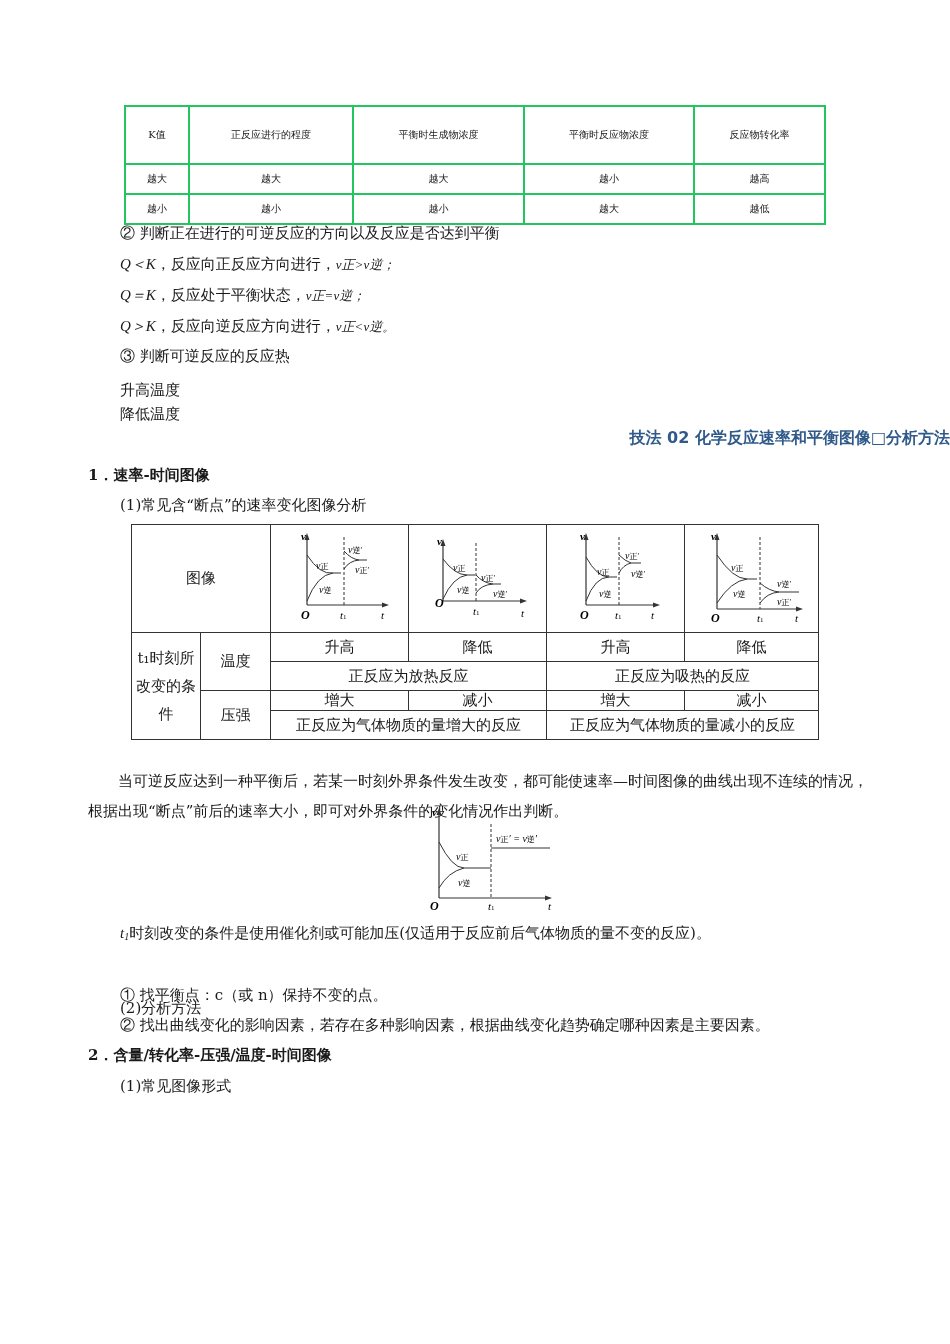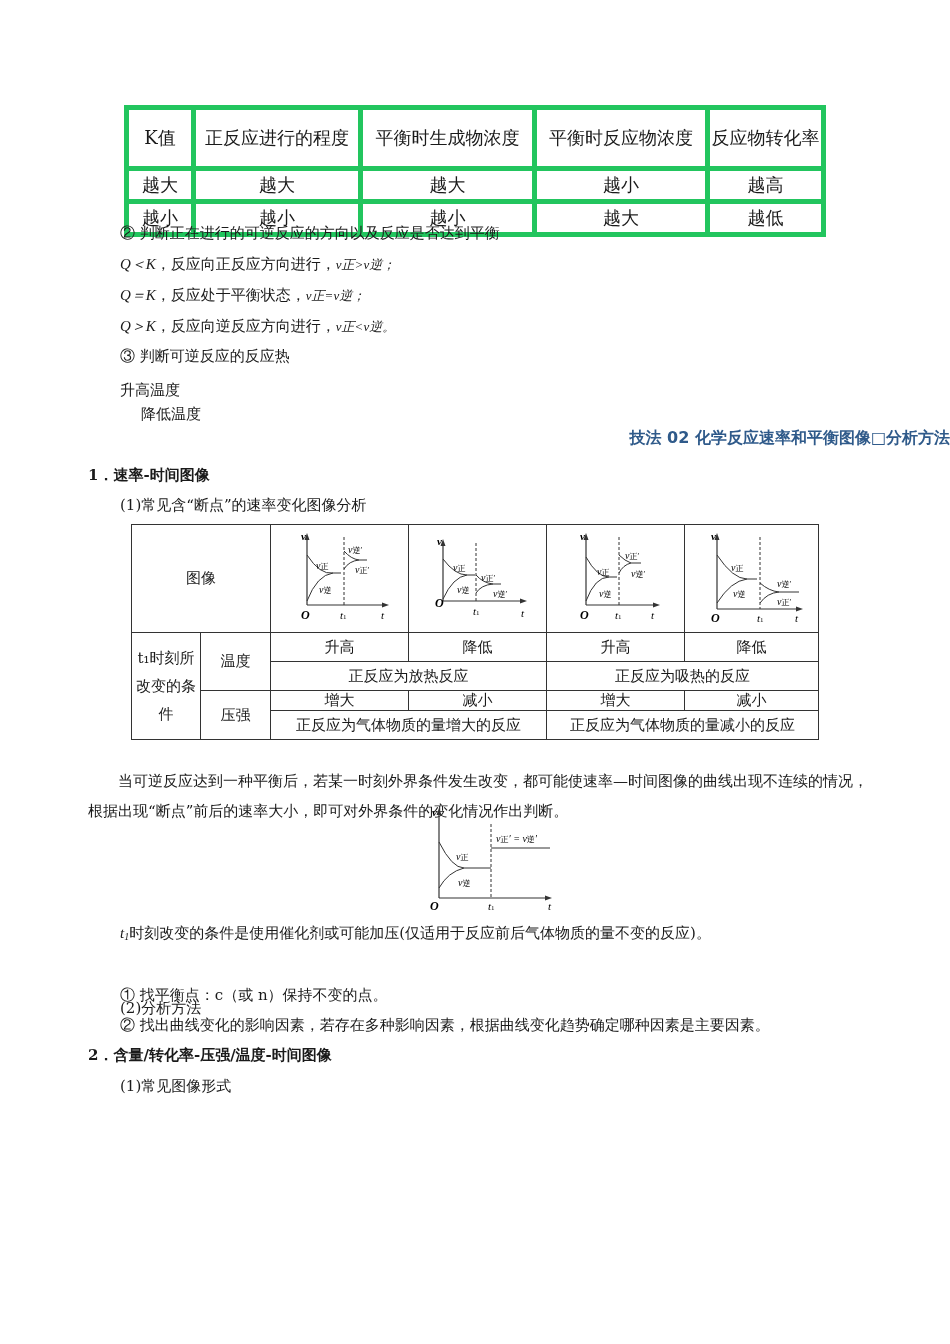--- a/index.html
+++ b/index.html
@@ -1,21 +1,21 @@
 <!DOCTYPE html>
 <html><head>
 <meta charset="utf-8">
 <style>
   html,body{margin:0;padding:0;background:#ffffff;}
   body{width:950px;height:1344px;position:relative;overflow:hidden;
        font-family:"DejaVu Serif","Liberation Serif",serif;color:#1a1a1a;font-size:15px;}
   .abs{position:absolute;}
   table{border-collapse:collapse;}
   .ktable{position:absolute;left:124px;top:105px;width:702px;}
-  .ktable td{border:5px solid #22c55e;text-align:center;font-size:18px;padding:0;}
+  .ktable td{border:2px solid #22c55e;text-align:center;font-size:10px;padding:0;}
   .ktable tr.h td{height:56px;}
   .ktable tr.r td{height:28px;}
   .line{position:absolute;left:120px;font-size:15px;white-space:nowrap;}
   .it{font-style:italic;font-family:"Liberation Serif",serif;}
   .sub{font-size:10px;vertical-align:-2px;}
   .heading{position:absolute;left:0;width:950px;text-align:right;top:428px;
            font-family:"DejaVu Sans","Liberation Sans",sans-serif;font-weight:bold;
            font-size:16px;color:#2f5a8a;}
   .h2{position:absolute;left:88px;font-weight:bold;font-size:15px;}
   .rtable{position:absolute;left:131px;top:524px;width:688px;}
@@ -57,21 +57,21 @@
   <span class="it">Q＜K</span><span>，反应向正反应方向进行，</span><span class="it" style="font-size:13px">v正&gt;v逆；</span>
 </div>
 <div class="line" style="top:286px;">
   <span class="it">Q＝K</span><span>，反应处于平衡状态，</span><span class="it" style="font-size:13px">v正=v逆；</span>
 </div>
 <div class="line" style="top:317px;">
   <span class="it">Q＞K</span><span>，反应向逆反应方向进行，</span><span class="it" style="font-size:13px">v正&lt;v逆。</span>
 </div>
 <div class="line" style="top:347px;">③ 判断可逆反应的反应热</div>
 <div class="line" style="top:381px;">升高温度</div>
-<div class="line" style="top:405px;margin-left:21px;">降低温度</div>
+<div class="line" style="top:405px;">降低温度</div>
 
 <div class="heading">技法 02 化学反应速率和平衡图像□分析方法</div>
 
 <div class="h2" style="top:466px;">1．速率-时间图像</div>
 <div class="line" style="top:496px;">(1)常见含“断点”的速率变化图像分析</div>
 
 <table class="rtable">
   <tbody>
       <tr style="height:108px;">
     <td colspan="2" style="width:137px;">图像</td>

